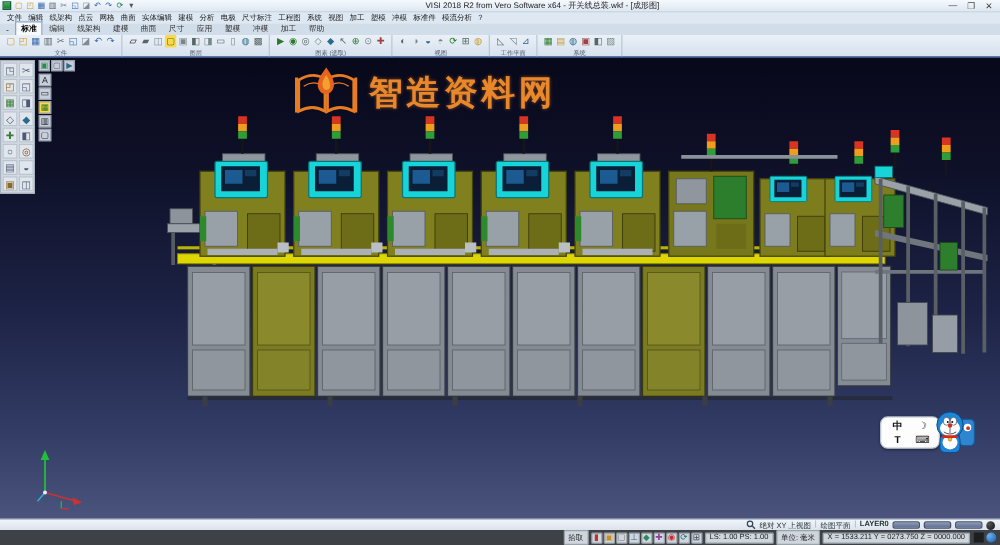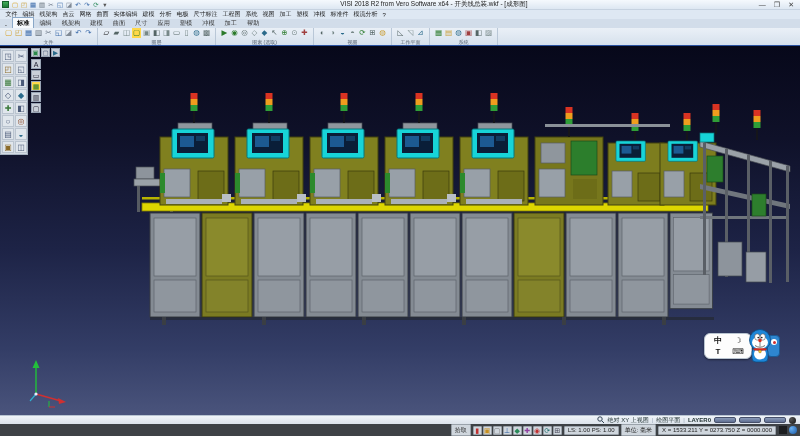--- a/index.html
+++ b/index.html
@@ -387,20 +387,32 @@
     </div>
   <div class="mini-side">
 
   <span style="color: rgb(34, 34, 51);">A</span>
       <span style="color: rgb(34, 34, 51);">▭</span>
       <span style="color: rgb(42, 122, 42); background: rgb(255, 216, 74);">▦</span>
       <span style="color: rgb(34, 34, 51);">▥</span>
       <span style="color: rgb(34, 34, 51);">▢</span>
     </div>
 
+  <div class="watermark">
+    <svg width="50" height="44" viewBox="0 0 50 44">
+      <rect x="0" y="10" width="2.5" height="28" fill="#e87c22"></rect>
+      <rect x="47.5" y="10" width="2.5" height="28" fill="#e87c22"></rect>
+      <path d="M3 12 Q14 5 24 11 L24 37 Q14 31 3 37 Z" fill="none" stroke="#e87c22" stroke-width="2.2"></path>
+      <path d="M47 12 Q36 5 26 11 L26 37 Q36 31 47 37 Z" fill="none" stroke="#e87c22" stroke-width="2.2"></path>
+      <path d="M7 17 Q14 12 21 16 M29 16 Q36 12 43 17" fill="none" stroke="#e87c22" stroke-width="1"></path>
+      <path d="M25 2 C19 10 16 16 20 21 C22 24 28 24 30 20 C33 15 30 9 25 2 Z" fill="#e8641e"></path>
+      <path d="M25 8 C22 12 21 16 23 19 C25 21 28 20 28 17 C28 13 27 11 25 8 Z" fill="#f2a030"></path>
+    </svg>
+    <span class="wm-text">智造资料网</span>
+  </div>
 
   <svg class="axis" width="44" height="48">
     <line x1="8" y1="6" x2="8" y2="34" stroke="#22c03a" stroke-width="1.4"></line>
     <polygon points="8,0 4.5,8 11.5,8" fill="#22c03a"></polygon>
     <line x1="8" y1="34" x2="33" y2="41" stroke="#d03030" stroke-width="1.4"></line>
     <polygon points="38,42 30,38 31,44" fill="#d03030"></polygon>
     <line x1="8" y1="34" x2="2" y2="41" stroke="#30b0d0" stroke-width="1.2"></line>
     <circle cx="8" cy="34" r="1.6" fill="#e8ecff"></circle>
     <line x1="21" y1="41" x2="21" y2="47" stroke="#22c03a" stroke-width="1"></line>
     <line x1="21" y1="47" x2="27" y2="47" stroke="#d03030" stroke-width="1"></line>

